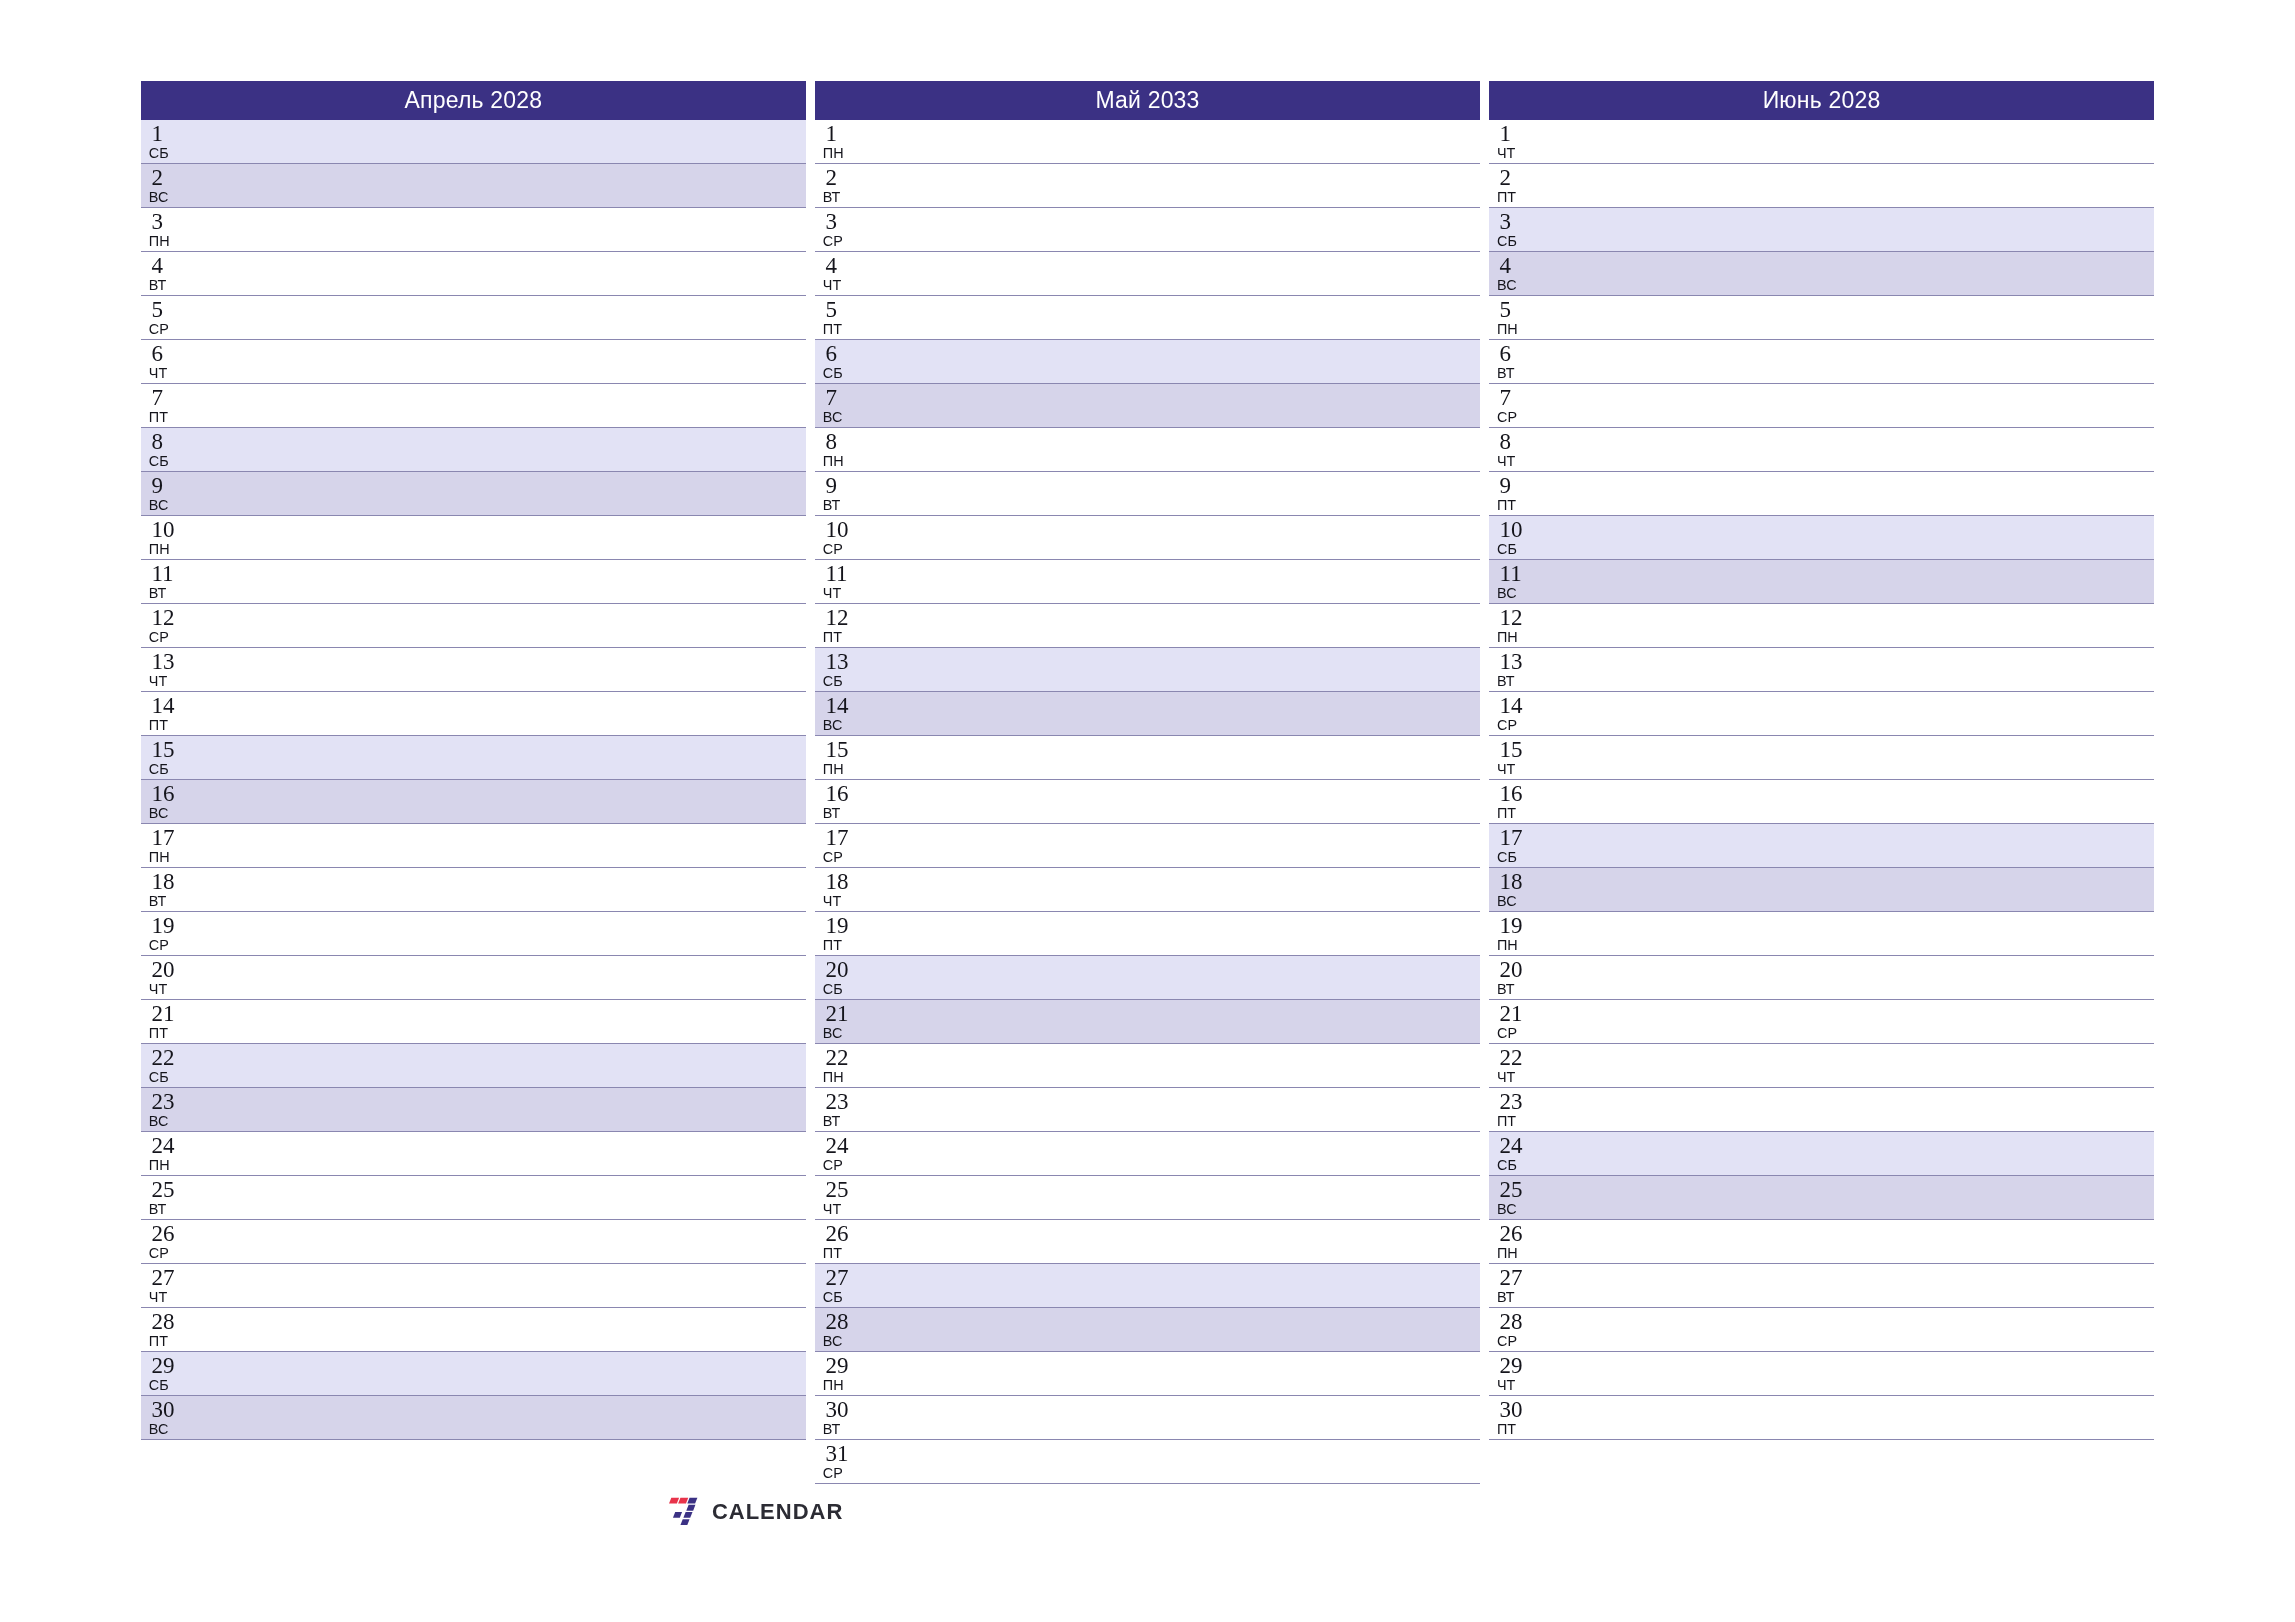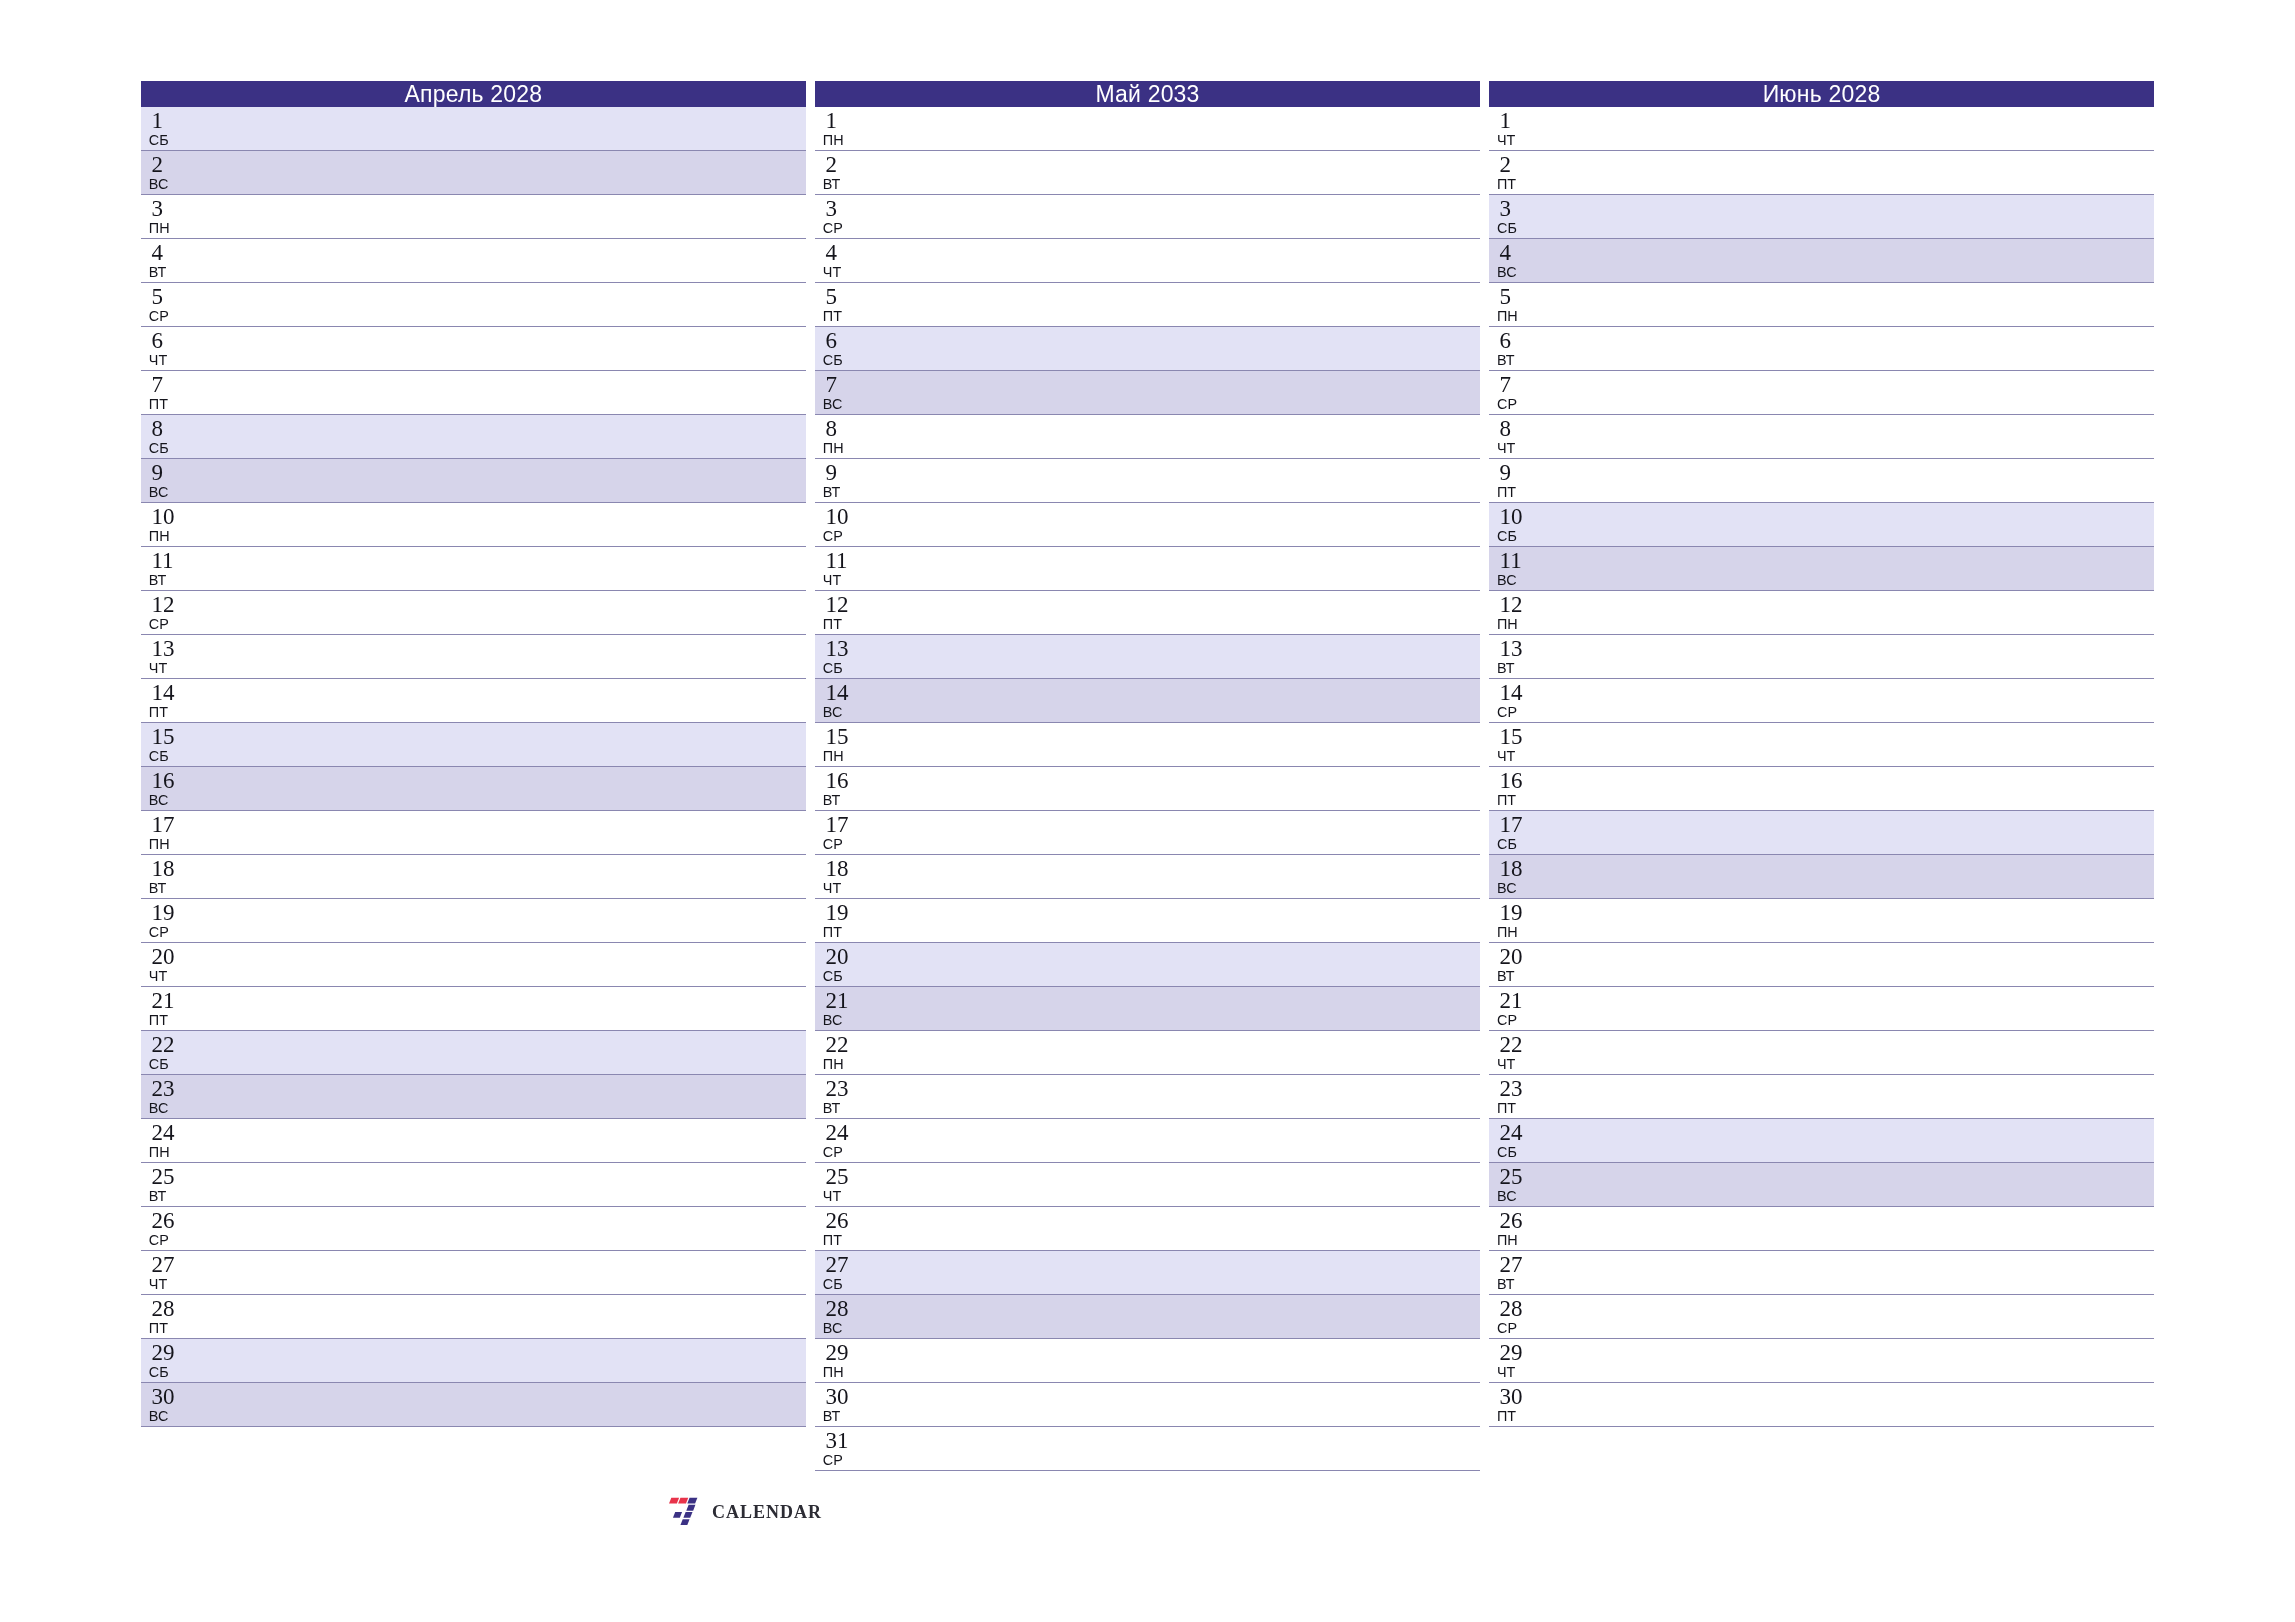--- a/index.html
+++ b/index.html
@@ -25,21 +25,21 @@
     align-items: flex-start;
   }
 
   .month-col {
     flex: 1 1 0;
     min-width: 0;
     position: relative;
   }
 
   .month-header {
-    height: 26px;
+    height: 39px;
     background: #3B3184;
     color: #ffffff;
     display: flex;
     align-items: center;
     justify-content: center;
     font-size: 23px;
     font-weight: 400;
     letter-spacing: 0.2px;
     box-sizing: border-box;
   }
@@ -87,25 +87,25 @@
     gap: 7.9px;
     height: 31px;
   }
   .logo-mark {
     width: 38px;
     height: 30px;
     position: relative;
     flex: 0 0 auto;
   }
   .logo-word {
-    font-size: 18px;
+    font-size: 22px;
     font-weight: bold;
     color: #2C2C34;
     letter-spacing: 1px;
-    font-family: Liberation Serif, serif;
+    font-family: Liberation Sans, sans-serif;
     line-height: 1;
   }
 </style>
 </head>
 <body>
 
 <div id="planner">
     <div class="month-col">
       <div class="month-header">Апрель 2028</div>
       <div class="day-list">

